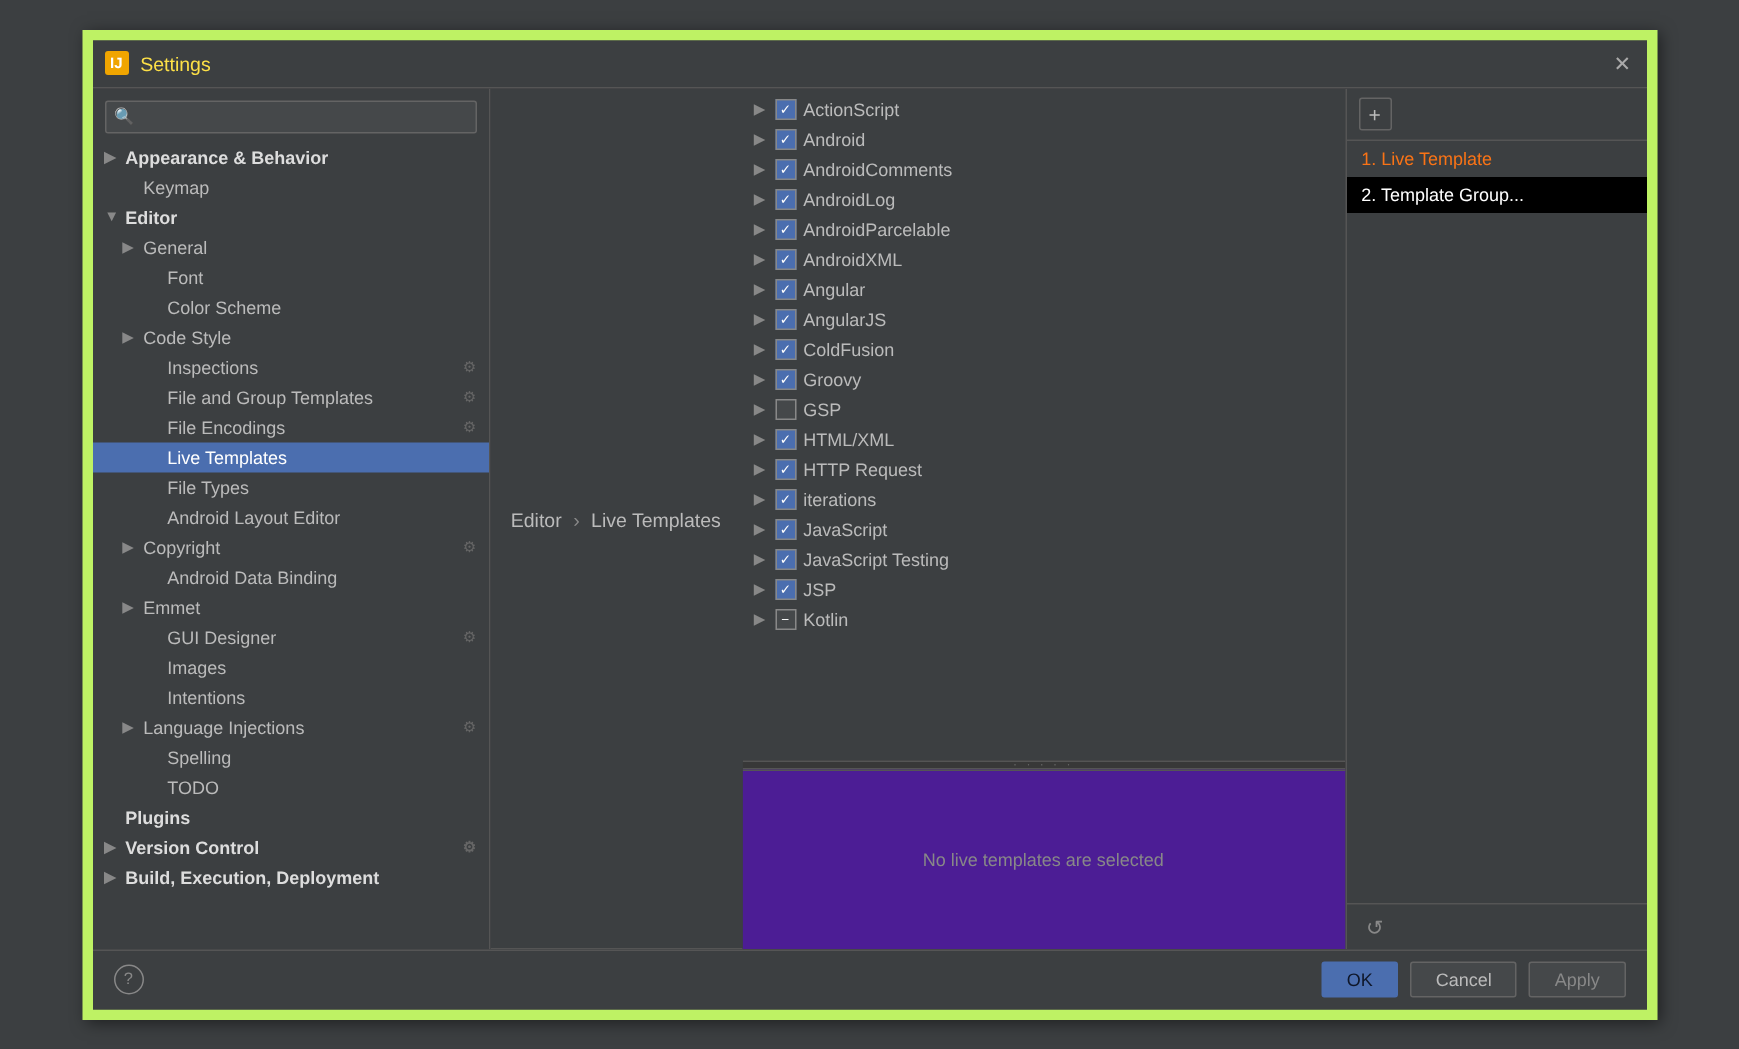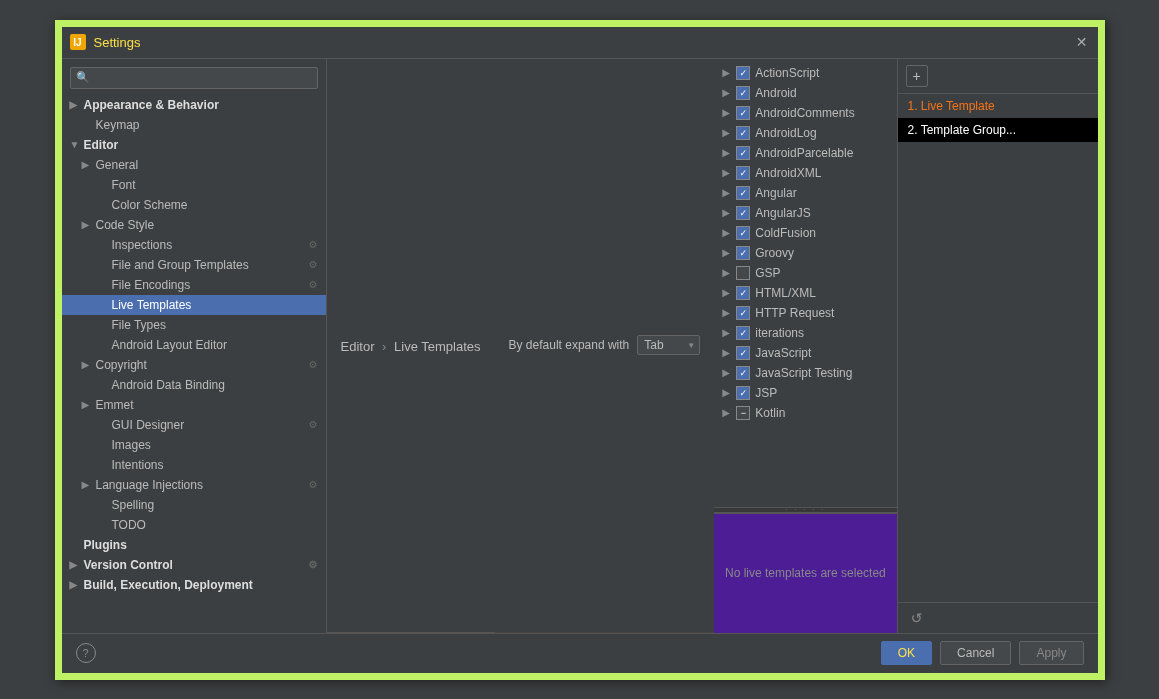--- a/index.html
+++ b/index.html
@@ -359,21 +359,21 @@
       padding: 4px 16px;
       border: 1px solid #646464;
       border-radius: 2px;
       cursor: pointer;
       font-size: 12px;
       background: #45484a;
       color: #bbb;
     }
     .footer-btn.primary {
       background: #4b6eaf;
-      color: #fde047;
+      color: #0f172a;
       border-color: #4b6eaf;
     }
 
     .help-btn {
       width: 20px;
       height: 20px;
       border-radius: 50%;
       border: 1px solid #888;
       color: #888;
       background: transparent;
@@ -519,30 +519,20 @@
     <div class="content-area">
 
       <div class="content-header">
         <span class="breadcrumb">
           <span>Editor</span>
           <span class="breadcrumb-sep"> › </span>
           <span>Live Templates</span>
         </span>
       </div>
 
-      <div class="content-toolbar">
-        <span class="toolbar-label">By default expand with</span>
-        <div class="select-wrapper">
-          <select class="expand-select">
-            <option>Tab</option>
-            <option>Enter</option>
-            <option>Space</option>
-          </select>
-        </div>
-      </div>
 
       <div class="main-split">
 
         <div class="templates-list-panel">
           <div class="templates-list">
 
             <div class="template-group">
               <span class="template-arrow">▶</span>
               <span class="checkbox-icon">✓</span>
               <span>ActionScript</span>

